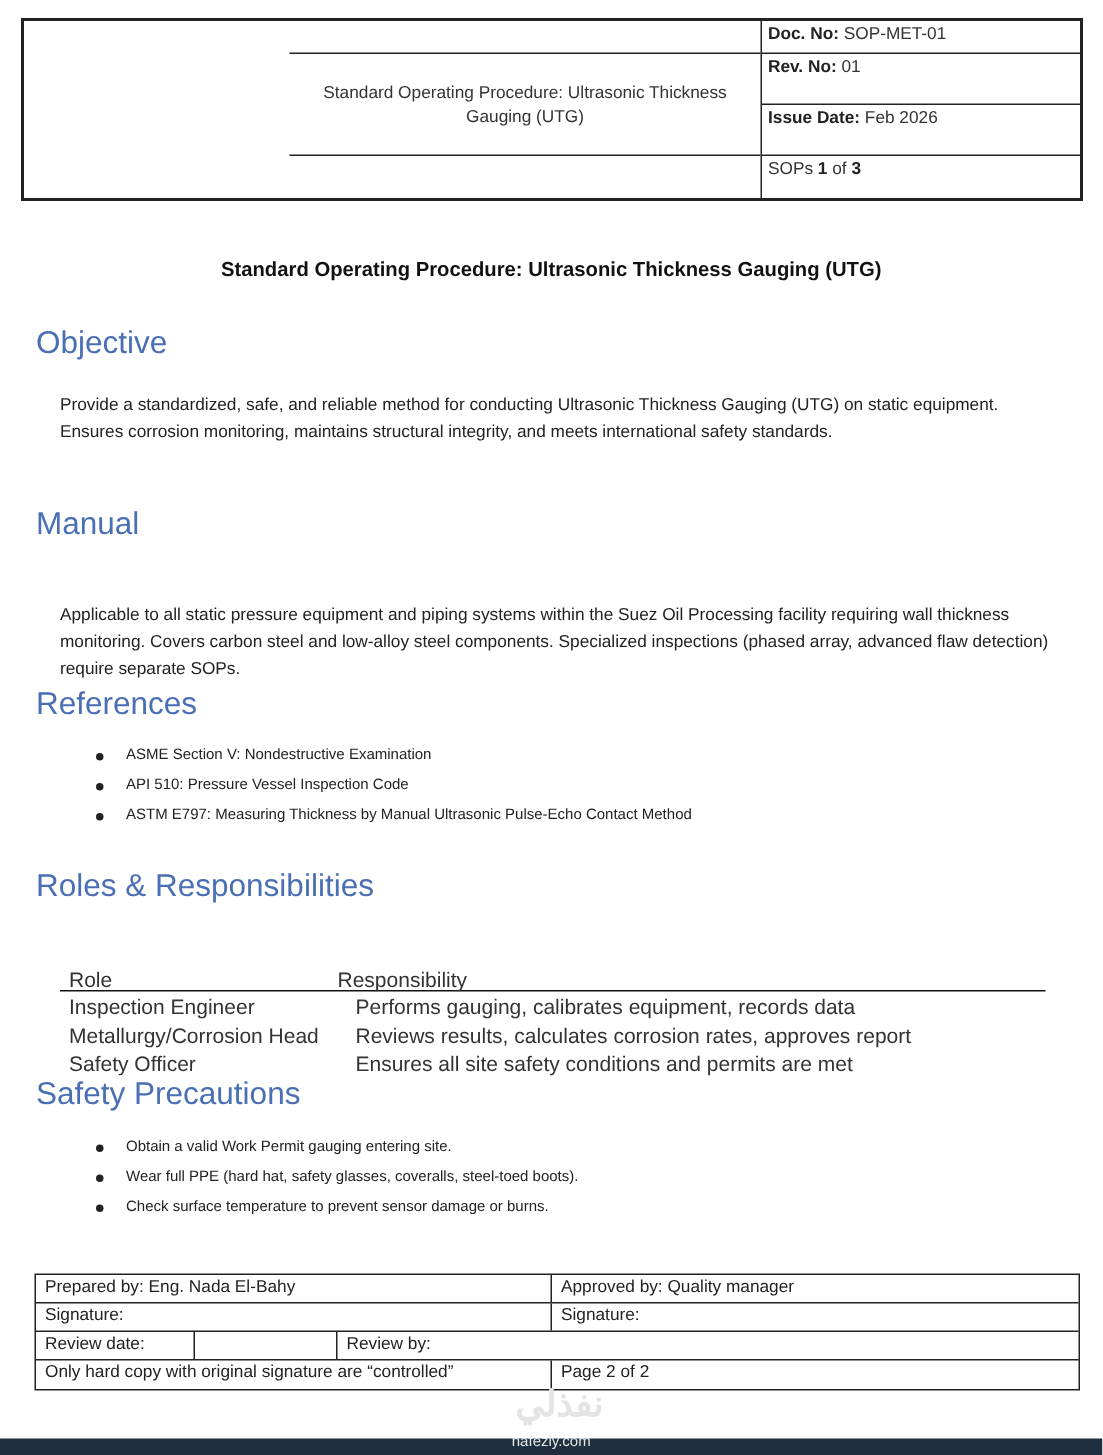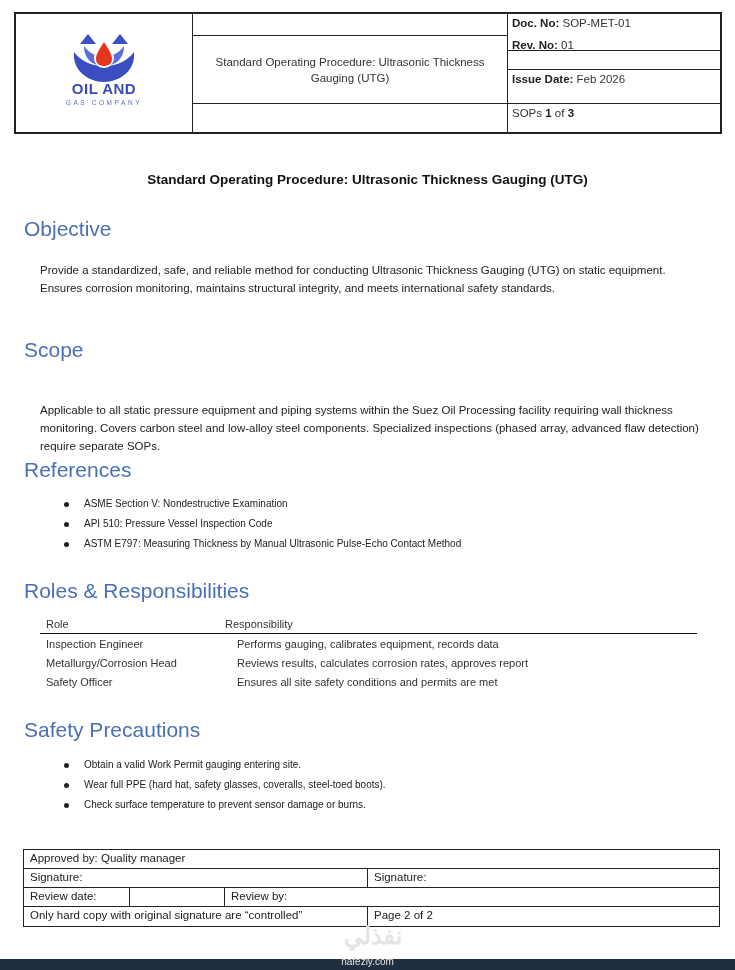--- a/index.html
+++ b/index.html
@@ -26,21 +26,21 @@
     .doc-title { position: absolute; left: 0; top: 172px; width: 735px; text-align: center; font-weight: bold; font-size: 13.5px; color: #111; }
 
     h2.sec { position: absolute; left: 24px; font-weight: normal; font-size: 21px; color: #4a6fb5; }
     p.body { position: absolute; left: 40px; width: 660px; font-size: 11.5px; line-height: 18px; color: #222; }
 
     ul.bul { position: absolute; left: 62px; list-style: none; font-size: 10px; color: #222; }
     ul.bul li { height: 20px; line-height: 20px; position: relative; padding-left: 22px; }
     ul.bul li::before { content: ""; position: absolute; left: 2px; top: 8px; width: 5px; height: 5px; border-radius: 50%; background: #222; }
 
     
-    .roles { position: absolute; left: 40px; top: 618px; width: 657px; font-size: 11px; color: #333; }
+    .roles { position: absolute; left: 40px; top: 645px; width: 657px; font-size: 14px; color: #333; }
     .roles .th { height: 16px; border-bottom: 1.5px solid #111; display: flex; }
     .roles .tr { height: 19px; display: flex; align-items: center; gap: 12px; }
     .roles .c1 { width: 185px; padding-left: 6px; }
     .roles .c2 { flex: 1; }
 
     
     .ftr { position: absolute; left: 23px; top: 849px; width: 697px; border: 1.5px solid #222; font-size: 11.5px; color: #222; }
     .ftr .r { display: flex; height: 19px; border-bottom: 1.5px solid #222; }
     .ftr .r:last-child { border-bottom: none; }
     .ftr .l { width: 344px; border-right: 1.5px solid #222; padding: 2px 6px; white-space: nowrap; }
@@ -50,52 +50,38 @@
     .ftr .rv3 { flex: 1; padding: 2px 6px; }
 
     .watermark { position: absolute; left: 318px; top: 922px; width: 110px; text-align: center; font-size: 24px; font-weight: bold; color: #e4e4e4; }
     .bottom-bar { position: absolute; left: 0; top: 959px; width: 735px; height: 11px; background: #1f2f3f; }
     .bottom-url { position: absolute; left: 0; top: 955px; width: 735px; text-align: center; font-size: 10px; color: #e6e6e6; line-height: 14px; }
   </style>
 </head>
 <body>
 
 <div class="hdr">
-  <div class="logo-cell">
-    <div class="logo">
-      <svg width="100" height="52" viewBox="0 0 100 52" style="position:absolute;left:0;top:0;">
-        <path d="M26 14 L34 4 L42 14 Z" fill="#3d4fc4"></path>
-        <path d="M58 14 L66 4 L74 14 Z" fill="#3d4fc4"></path>
-        <path d="M20 22 C18 40, 34 52, 50 52 C66 52, 82 40, 80 22 C74 30, 64 36, 50 36 C36 36, 26 30, 20 22 Z" fill="#3a4ec2"></path>
-        <path d="M30 16 C30 30, 40 36, 50 36 C60 36, 70 30, 70 16 C64 24, 58 26, 50 26 C42 26, 36 24, 30 16 Z" fill="#5a6ee0"></path>
-        <path d="M50 8 C44 18, 40 22, 40 28 C40 34, 45 38, 50 38 C55 38, 60 34, 60 28 C60 22, 56 18, 50 8 Z" fill="#ffffff"></path>
-        <path d="M50 12 C45 20, 42 24, 42 29 C42 34, 46 36, 50 36 C54 36, 58 34, 58 29 C58 24, 55 20, 50 12 Z" fill="#e8351e"></path>
-      </svg>
-      <div class="logo-text1">OIL AND</div>
-      <div class="logo-text2">GAS COMPANY</div>
-    </div>
-  </div>
   <div class="mid">
     <div class="row1"></div>
     <div class="row2">Standard Operating Procedure: Ultrasonic Thickness Gauging (UTG)</div>
   </div>
   <div class="right">
-    <div class="c" style="top:0;height:37px;"><b>Doc. No:</b> <span>SOP-MET-01</span></div>
+    <div class="c" style="top:0;height:22px;"><b>Doc. No:</b> <span>SOP-MET-01</span></div>
     <div class="c" style="top:22px;height:34px;"><b>Rev. No:</b> <span>01</span></div>
     <div class="c" style="top:56px;height:34px;"><b>Issue Date:</b> <span>Feb 2026</span></div>
     <div class="c" style="top:90px;height:28px;"><span>SOPs </span><b>1</b><span> of </span><b>3</b></div>
   </div>
 </div>
 
 <div class="doc-title">Standard Operating Procedure: Ultrasonic Thickness Gauging (UTG)</div>
 
 <h2 class="sec" style="top:217px;">Objective</h2>
 <p class="body" style="top:261px;">Provide a standardized, safe, and reliable method for conducting Ultrasonic Thickness Gauging (UTG) on static equipment. Ensures corrosion monitoring, maintains structural integrity, and meets international safety standards.</p>
 
-<h2 class="sec" style="top:338px;">Scope</h2>
+<h2 class="sec" style="top:338px;">Manual</h2>
 <p class="body" style="top:401px;">Applicable to all static pressure equipment and piping systems within the Suez Oil Processing facility requiring wall thickness monitoring. Covers carbon steel and low-alloy steel components. Specialized inspections (phased array, advanced flaw detection) require separate SOPs.</p>
 
 <h2 class="sec" style="top:458px;">References</h2>
 <ul class="bul" style="top:494px;">
   <li>ASME Section V: Nondestructive Examination</li>
   <li>API 510: Pressure Vessel Inspection Code</li>
   <li>ASTM E797: Measuring Thickness by Manual Ultrasonic Pulse-Echo Contact Method</li>
 </ul>
 
 <h2 class="sec" style="top:579px;">Roles &amp; Responsibilities</h2>
@@ -120,20 +106,21 @@
 
 <h2 class="sec" style="top:718px;">Safety Precautions</h2>
 <ul class="bul" style="top:755px;">
   <li>Obtain a valid Work Permit gauging entering site.</li>
   <li>Wear full PPE (hard hat, safety glasses, coveralls, steel-toed boots).</li>
   <li>Check surface temperature to prevent sensor damage or burns.</li>
 </ul>
 
 <div class="ftr">
   <div class="r">
+    <div class="l">Prepared by: Eng. Nada El-Bahy</div>
     <div class="rt">Approved by: Quality manager</div>
   </div>
   <div class="r">
     <div class="l">Signature:</div>
     <div class="rt">Signature:</div>
   </div>
   <div class="r">
     <div class="rv1">Review date:</div>
     <div class="rv2"></div>
     <div class="rv3">Review by:</div>

